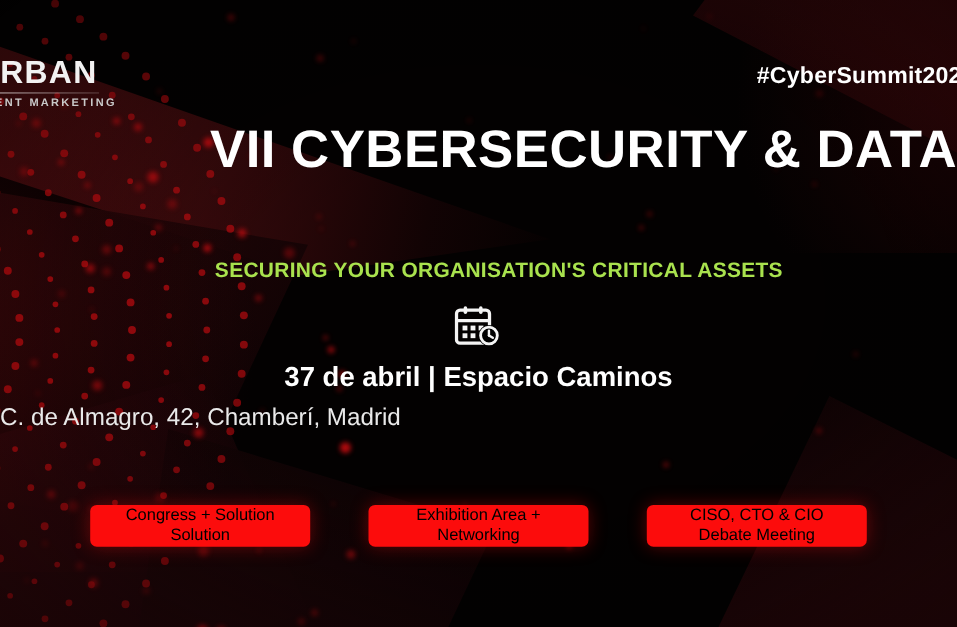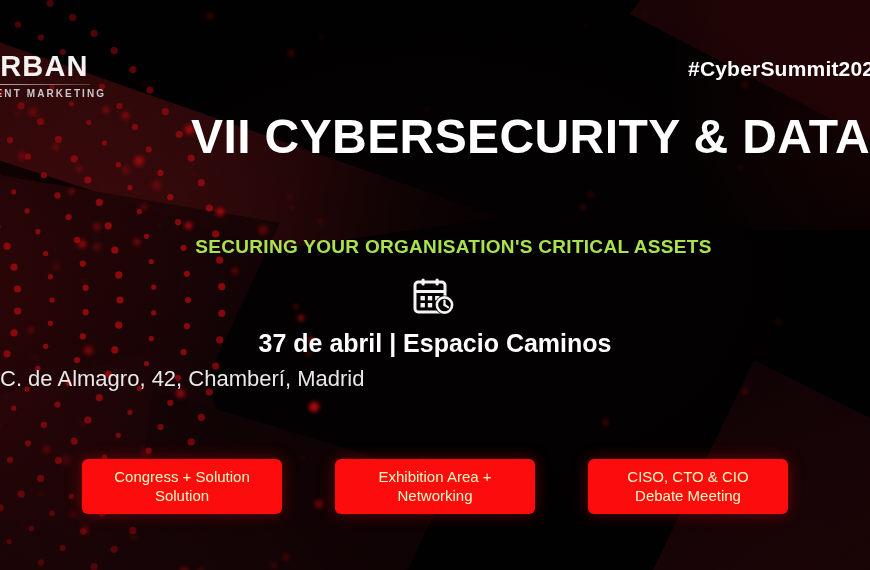--- a/index.html
+++ b/index.html
@@ -199,28 +199,28 @@
   .cta-row {
     position: absolute;
     left: 0; right: 0;
     top: 459px;
     display: flex;
     justify-content: center;
     gap: 53px;
   }
   .cta {
     width: 200px;
-    height: 55px;
+    height: 38px;
     background: #fc0c0c;
     border-radius: 6px;
     display: flex;
     align-items: center;
     justify-content: center;
     text-align: center;
-    color: #fef9c3;
+    color: #000000;
     font-size: 15px;
     font-weight: 400;
     line-height: 1.22;
     box-shadow: 0 0 16px rgba(252,12,12,0.35);
     cursor: pointer;
   }
 </style>
 </head>
 <body>
 

